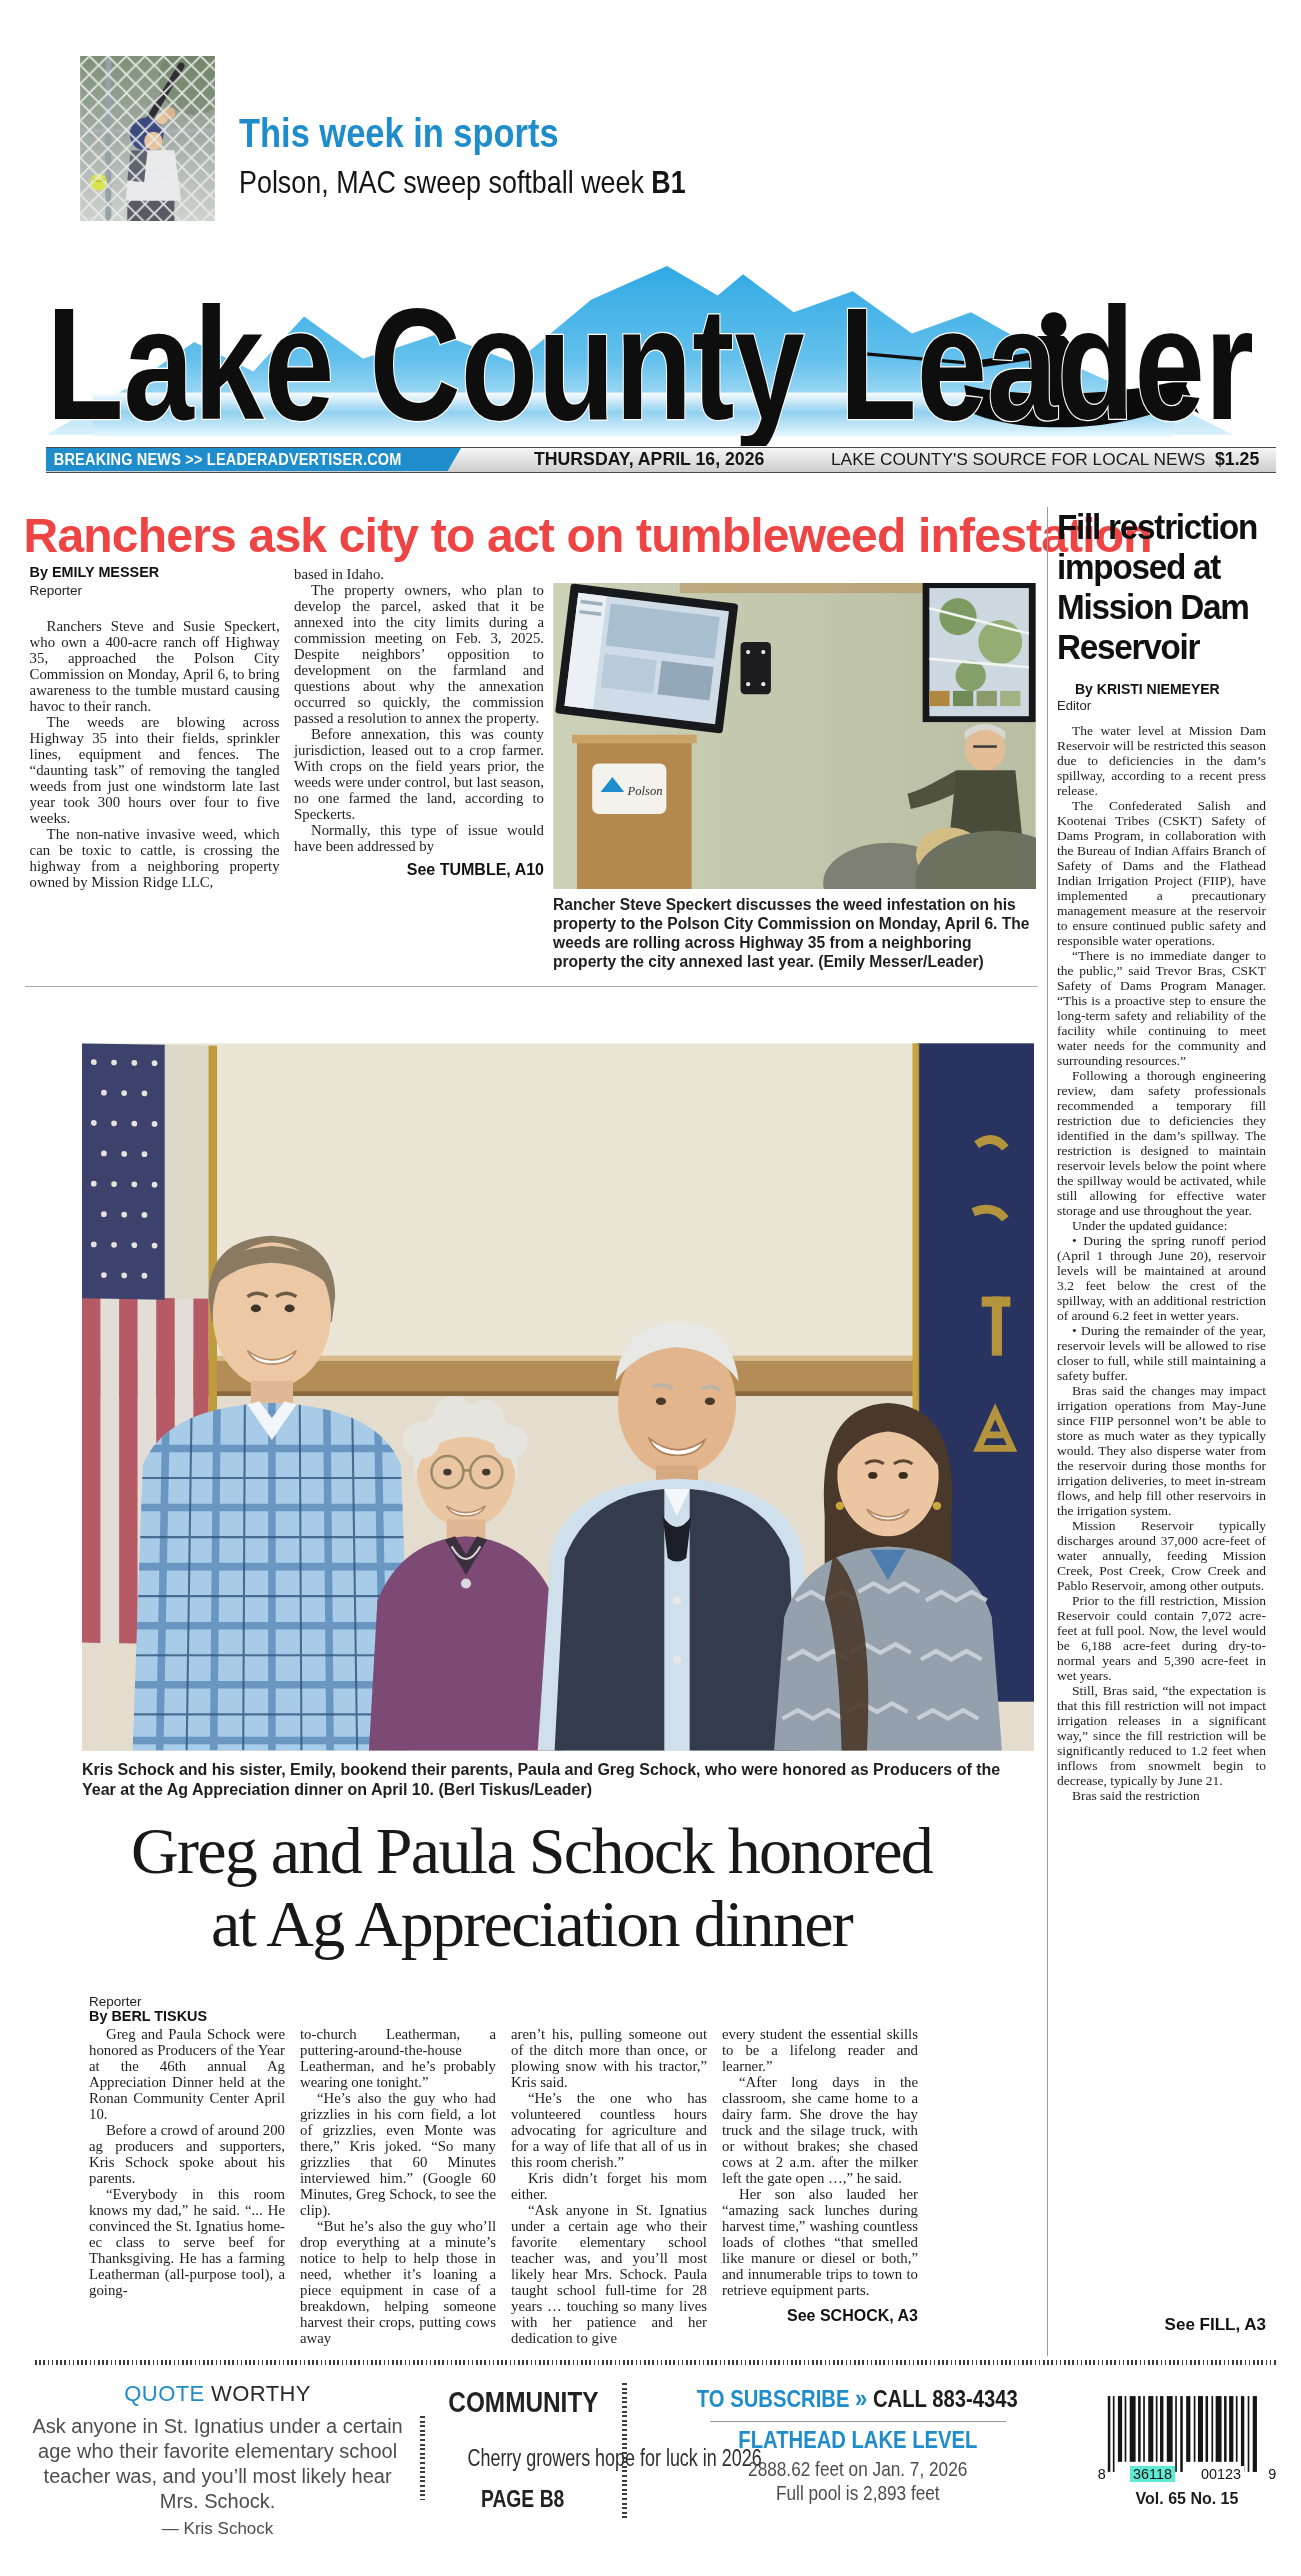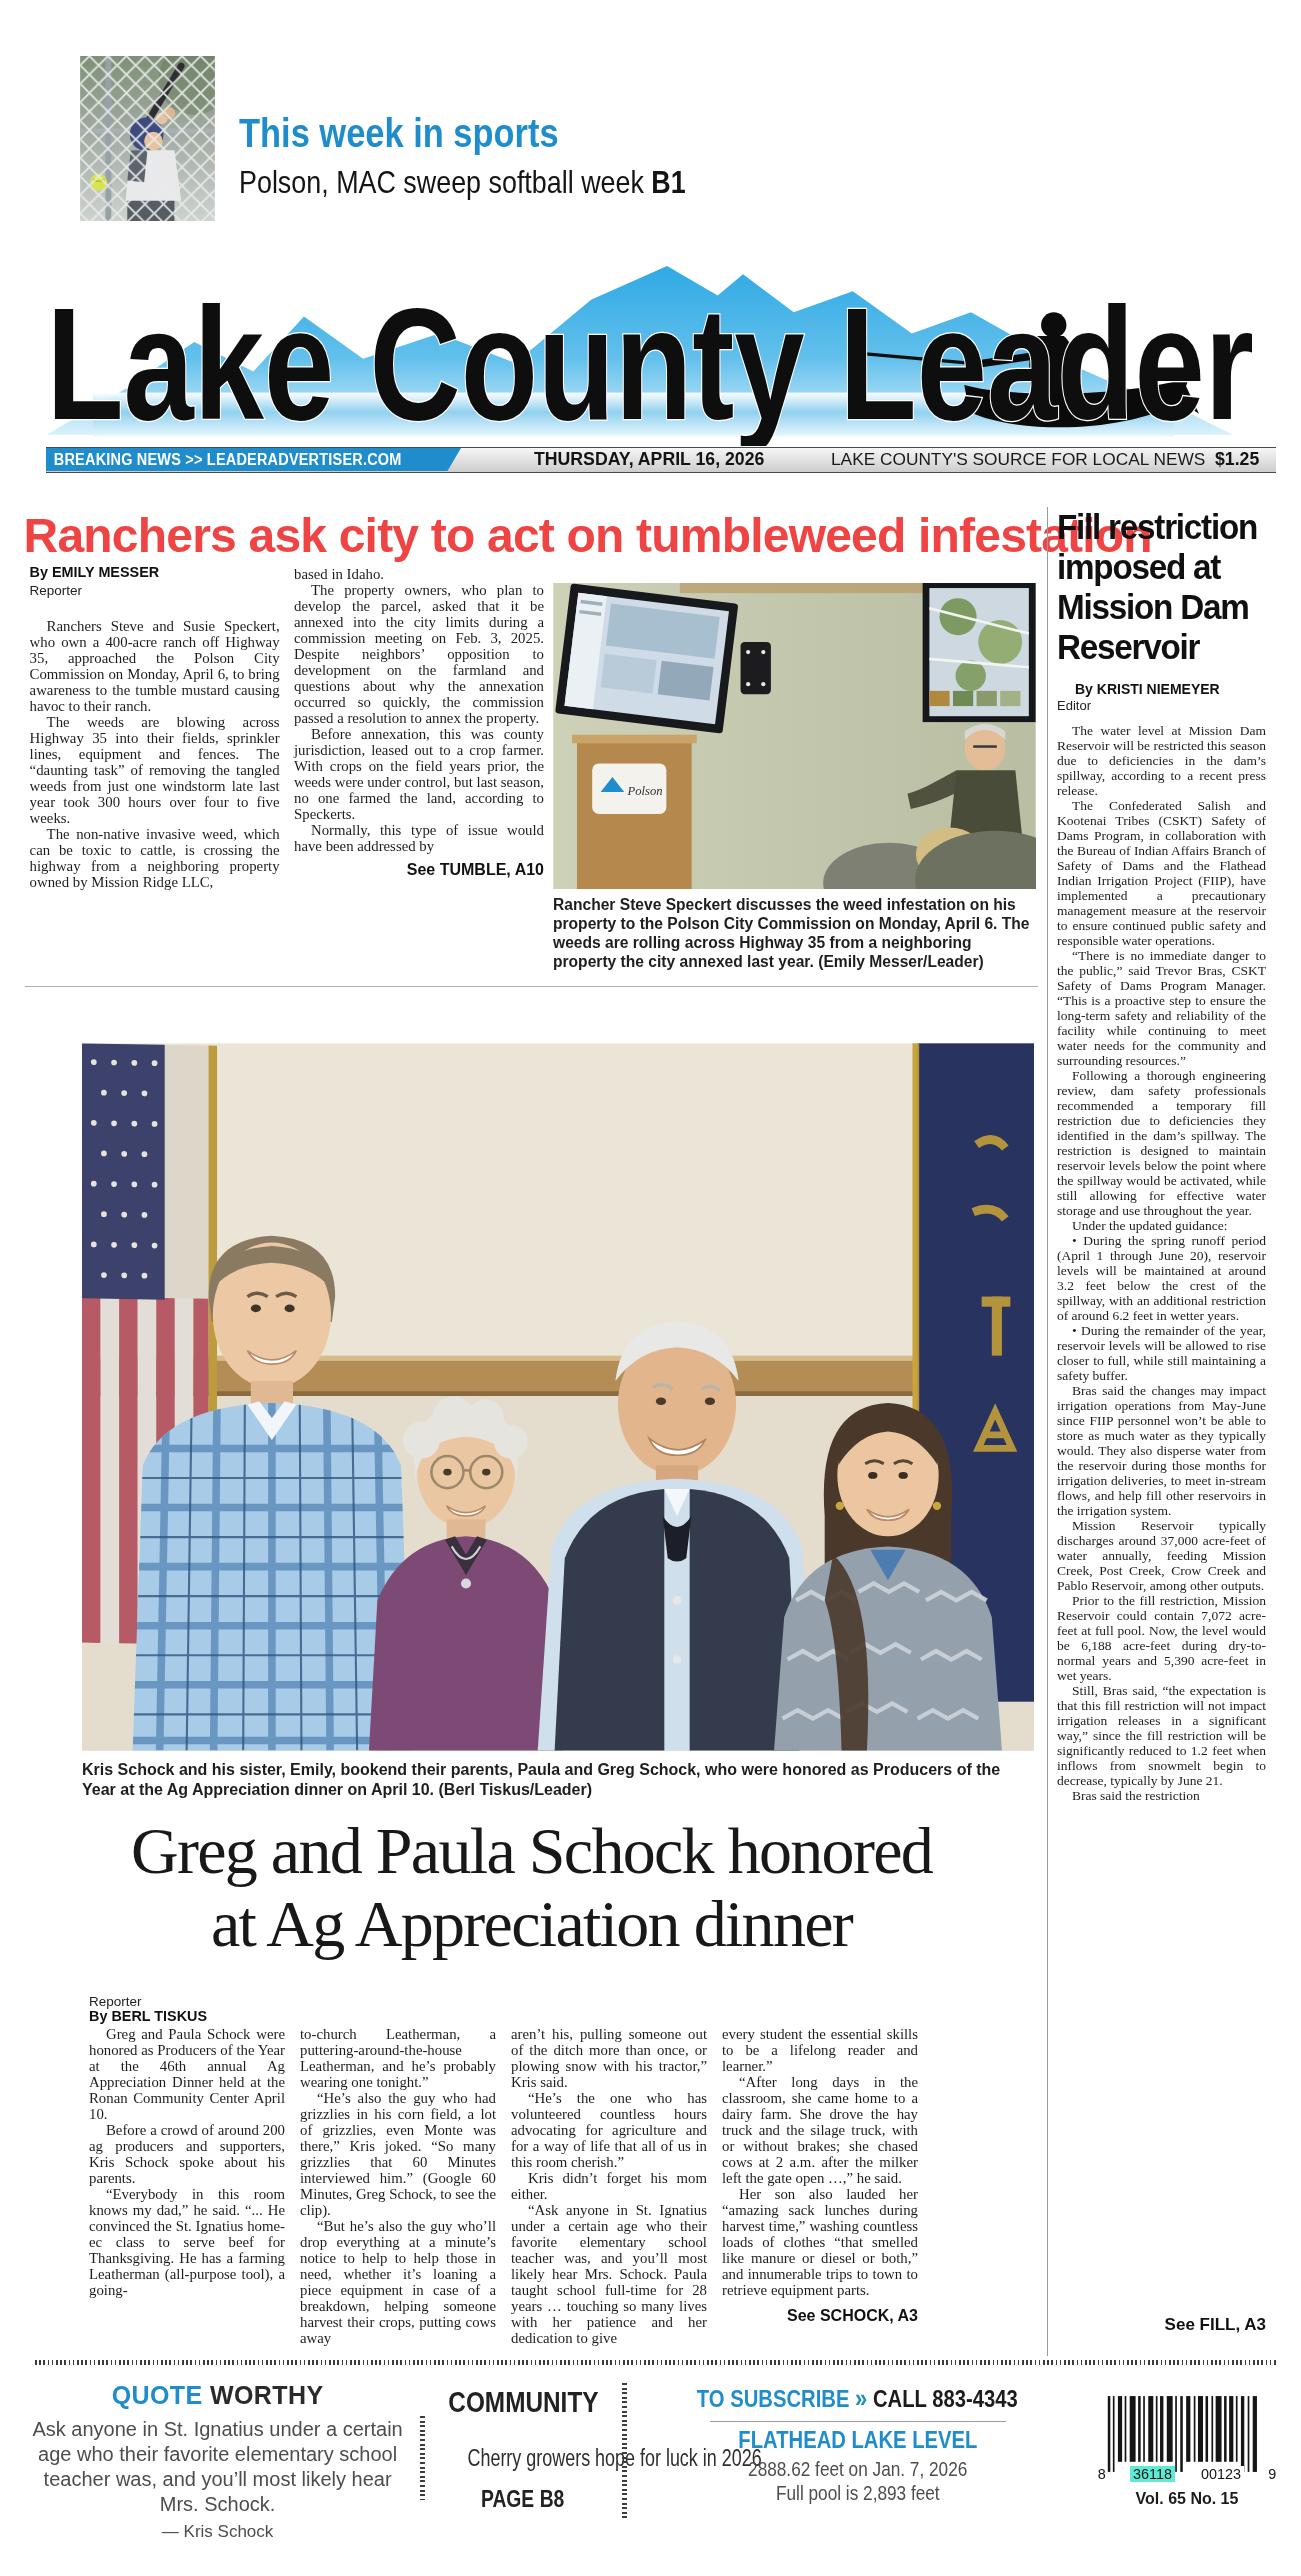--- a/index.html
+++ b/index.html
@@ -397,21 +397,21 @@
   <p>Mission Reservoir typically discharges around 37,000 acre-feet of water annually, feeding Mission Creek, Post Creek, Crow Creek and Pablo Reservoir, among other outputs.</p>
   <p>Prior to the fill restriction, Mission Reservoir could contain 7,072 acre-feet at full pool. Now, the level would be 6,188 acre-feet during dry-to-normal years and 5,390 acre-feet in wet years.</p>
   <p>Still, Bras said, “the expectation is that this fill restriction will not impact irrigation releases in a significant way,” since the fill restriction will be significantly reduced to 1.2 feet when inflows from snowmelt begin to decrease, typically by June 21.</p>
   <p>Bras said the restriction</p>
 </div>
 <div class="abs jump" style="left:1057px;top:2315px;width:209px;font-size:17px;">See FILL, A3</div>
 
 <div class="abs dot-h" style="left:35px;top:2360px;width:1241px;"></div>
 
 <div class="abs" style="left:23.6px;top:2381px;width:388px;text-align:center;">
-  <div class="sans" style="font-size:25px;font-weight:bold;letter-spacing:0.4px;">
+  <div class="sans" style="font-size:22px;font-weight:normal;letter-spacing:0.4px;">
     <span style="color:#1f8dcb;">QUOTE</span>
     <span style="color:#2a2a2a;">WORTHY</span>
   </div>
   <div class="sans foot-gray" style="font-size:20px;line-height:25px;margin-top:6.8px;">Ask anyone in St. Ignatius under a certain age who their favorite elementary school teacher was, and you’ll most likely hear Mrs. Schock.</div>
   <div class="sans foot-gray" style="font-size:17px;margin-top:5px;">— Kris Schock</div>
 </div>
 
 <div class="abs dot-v" style="left:420px;top:2416px;height:84px;"></div>
 
 <div class="abs" style="left:426px;top:2386px;width:194px;text-align:center;">

